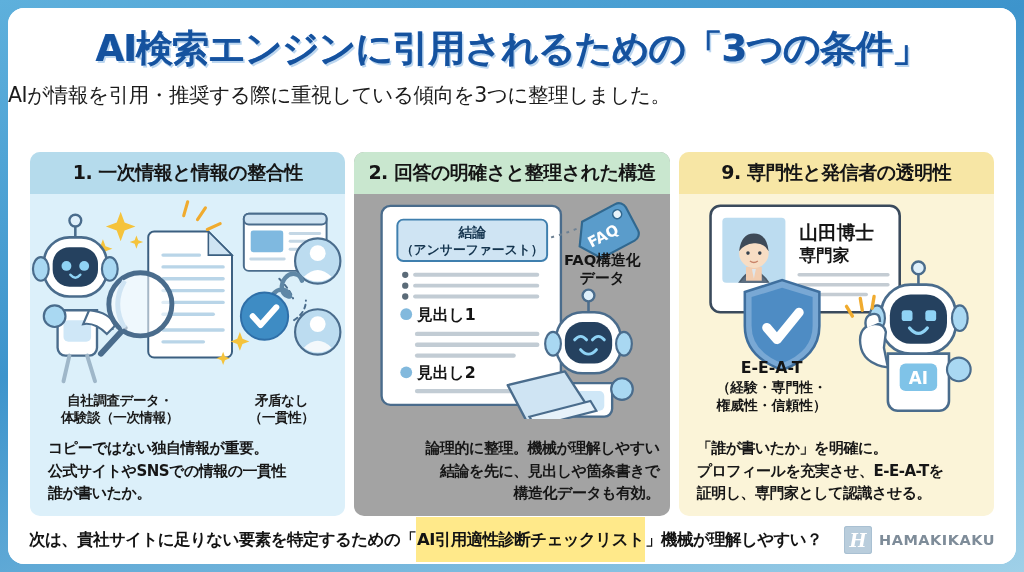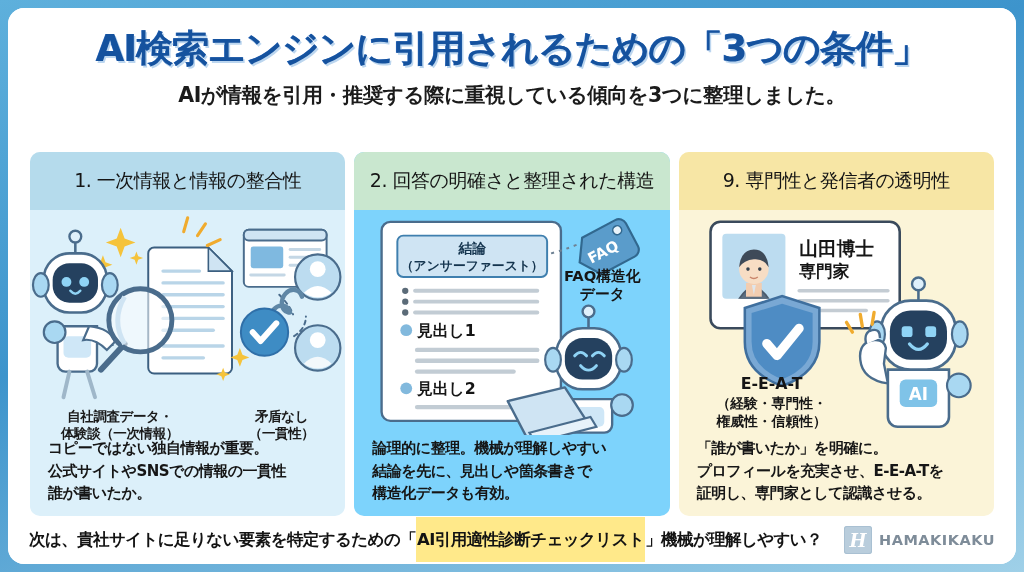--- a/index.html
+++ b/index.html
@@ -21,42 +21,42 @@
 
   
   .title {
     text-align: center; margin-top: 22px;
     font-size: 37px; font-weight: bold; letter-spacing: -1px;
     color: #15529e;
     text-shadow: 1.5px 1.5px 0 #bcd6ef, -0.5px -0.5px 0 #2f6cc0;
     line-height: 1.05;
   }
   .subtitle {
-    text-align: center; margin-top: 12px;
-    font-size: 20.5px; font-weight: bold; color: #1b1b1b;
+    text-align: left; margin-top: 12px;
+    font-size: 20.5px; font-weight: normal; color: #1b1b1b;
     letter-spacing: -0.4px;
   }
 
   
   .cards {
     position: absolute; top: 144px; left: 22px; right: 22px;
     display: flex; gap: 9px;
   }
   .card {
     flex: 1 1 0; border-radius: 10px; overflow: hidden;
     display: flex; flex-direction: column; height: 364px;
   }
   .card-head {
-    height: 58px; display: flex; align-items: center; justify-content: center;
-    font-size: 19px; font-weight: normal; color: #151515; letter-spacing: -0.5px;
+    height: 42px; display: flex; align-items: center; justify-content: center;
+    font-size: 19px; font-weight: bold; color: #151515; letter-spacing: -0.5px;
   }
   .card-body { flex: 1; position: relative; }
   .card.c1 { background: #dcf0fa; }
   .card.c1 .card-head { background: #b5dbec; }
-  .card.c2 { background: #7dd3fc; }
+  .card.c2 { background: #a3a3a3; text-align: right; }
   .card.c2 .card-head { background: #c9e7cf; }
   .card.c3 { background: #fbf4d8; }
   .card.c3 .card-head { background: #f7e6a5; }
 
   .art { position: relative; height: 200px; text-decoration: underline; }
   .caption-row {
     display: flex; justify-content: space-around; align-items: flex-start;
     padding: 0 10px; margin-top: -2px; gap: 28px;
   }
   .cap {

